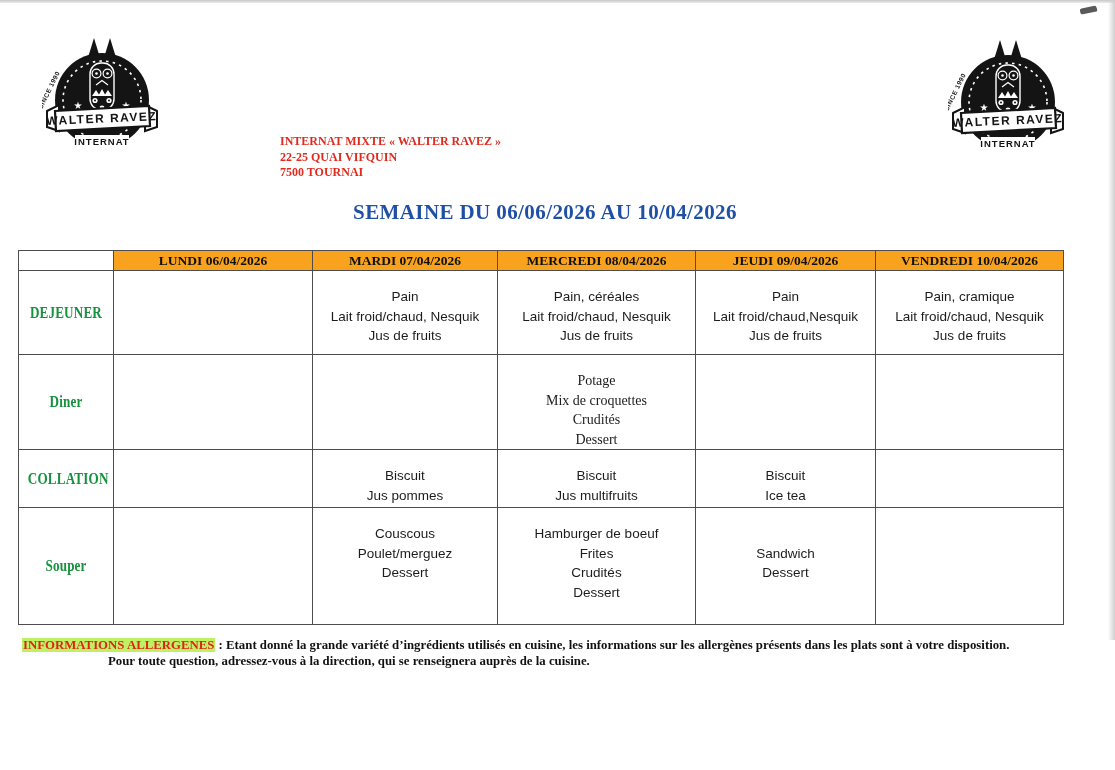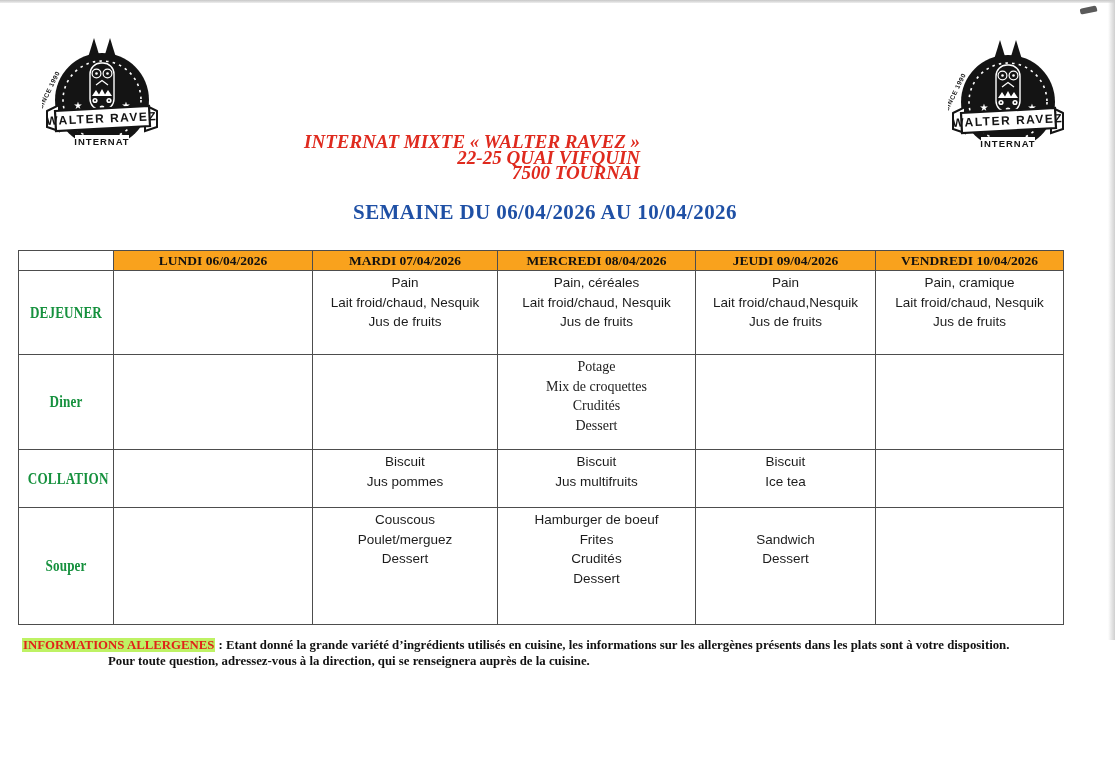--- a/index.html
+++ b/index.html
@@ -18,22 +18,22 @@
 
   
   .badge { position:absolute; width:120px; height:122px; }
   .badge.left  { left:42px;  top:34px; }
   .badge.right { left:948px; top:36px; }
   .badge svg { width:100%; height:100%; }
   .badge-text { font-family:"Liberation Sans", sans-serif; font-weight:bold; }
 
   
   .address { position:absolute; left:280px; top:134px; width:360px;
-             text-align:right; color:#df2a1e; font-weight:bold;
-             font-size:19px; line-height:15.5px;font-style:italic; }
+             text-align:left; color:#df2a1e; font-weight:bold;
+             font-size:12px; line-height:15.5px; }
 
   
   .wbe { position:absolute; left:652px; top:124px; width:132px; text-align:center; }
   .wbe svg { width:80px; height:52px; display:block; margin:0 auto; }
   .wbe-line1 { font-family:"Liberation Sans", sans-serif; font-weight:bold;
                font-size:7.5px; letter-spacing:1.6px; color:#3c3c3c; white-space:nowrap; }
   .wbe-line2 { font-family:"Liberation Sans", sans-serif; font-weight:bold;
                font-size:15px; letter-spacing:0.6px; color:#3c3c3c; margin-top:-1px; white-space:nowrap; }
 
   
@@ -46,21 +46,21 @@
   table.menu th, table.menu td { border:1px solid #4d4d4d; }
   th.day { background:#f9a21d; color:#111; font-size:13.5px; font-weight:bold;
            height:20px; padding:1px 0; }
   th.corner { background:#ffffff; }
   td.label-cell { text-align:center; vertical-align:middle;text-decoration:underline; }
   .row-label { display:inline-block; color:#16913e; font-weight:bold;
                font-size:16px; letter-spacing:0.2px; transform:scaleX(0.82);
                font-family:"Liberation Serif", serif; }
   td.menu-cell { font-family:"Liberation Sans", sans-serif; font-size:13.5px;
                  color:#1c1c1c; text-align:center; vertical-align:top;
-                 padding-top:2px; line-height:19.5px; white-space:pre-line; }
+                 padding-top:16px; line-height:19.5px; white-space:pre-line; }
   td.menu-cell.serif { font-family:"Liberation Serif", serif; font-size:14px; }
   tr.r-dejeuner  { height:84px; }
   tr.r-diner     { height:95px; }
   tr.r-collation { height:58px; }
   tr.r-souper    { height:117px; }
 
   
   .allergens { position:absolute; left:22px; top:638px; width:1060px;
                font-weight:bold; font-size:12.8px; line-height:15.5px; color:#111; }
   .allergen-label { color:#e02318; background:#bef264; padding:0 1px; }
@@ -118,21 +118,21 @@
       </svg>
   </div>
 
   <div class="address">
     <div>INTERNAT MIXTE « WALTER RAVEZ »</div>
     <div>22-25 QUAI VIFQUIN</div>
     <div>7500 TOURNAI</div>
   </div>
 
 
-  <div class="week-title">SEMAINE DU 06/04/2026 AU 10/04/2026</div>
+  <div class="week-title">SEMAINE DU 06/06/2026 AU 10/04/2026</div>
 
   <table class="menu">
     <colgroup>
       <col style="width:95px">
         <col style="width:199px">
         <col style="width:185px">
       <col style="width:198px">
         <col style="width:180px">
         <col style="width:188px">
     </colgroup>

